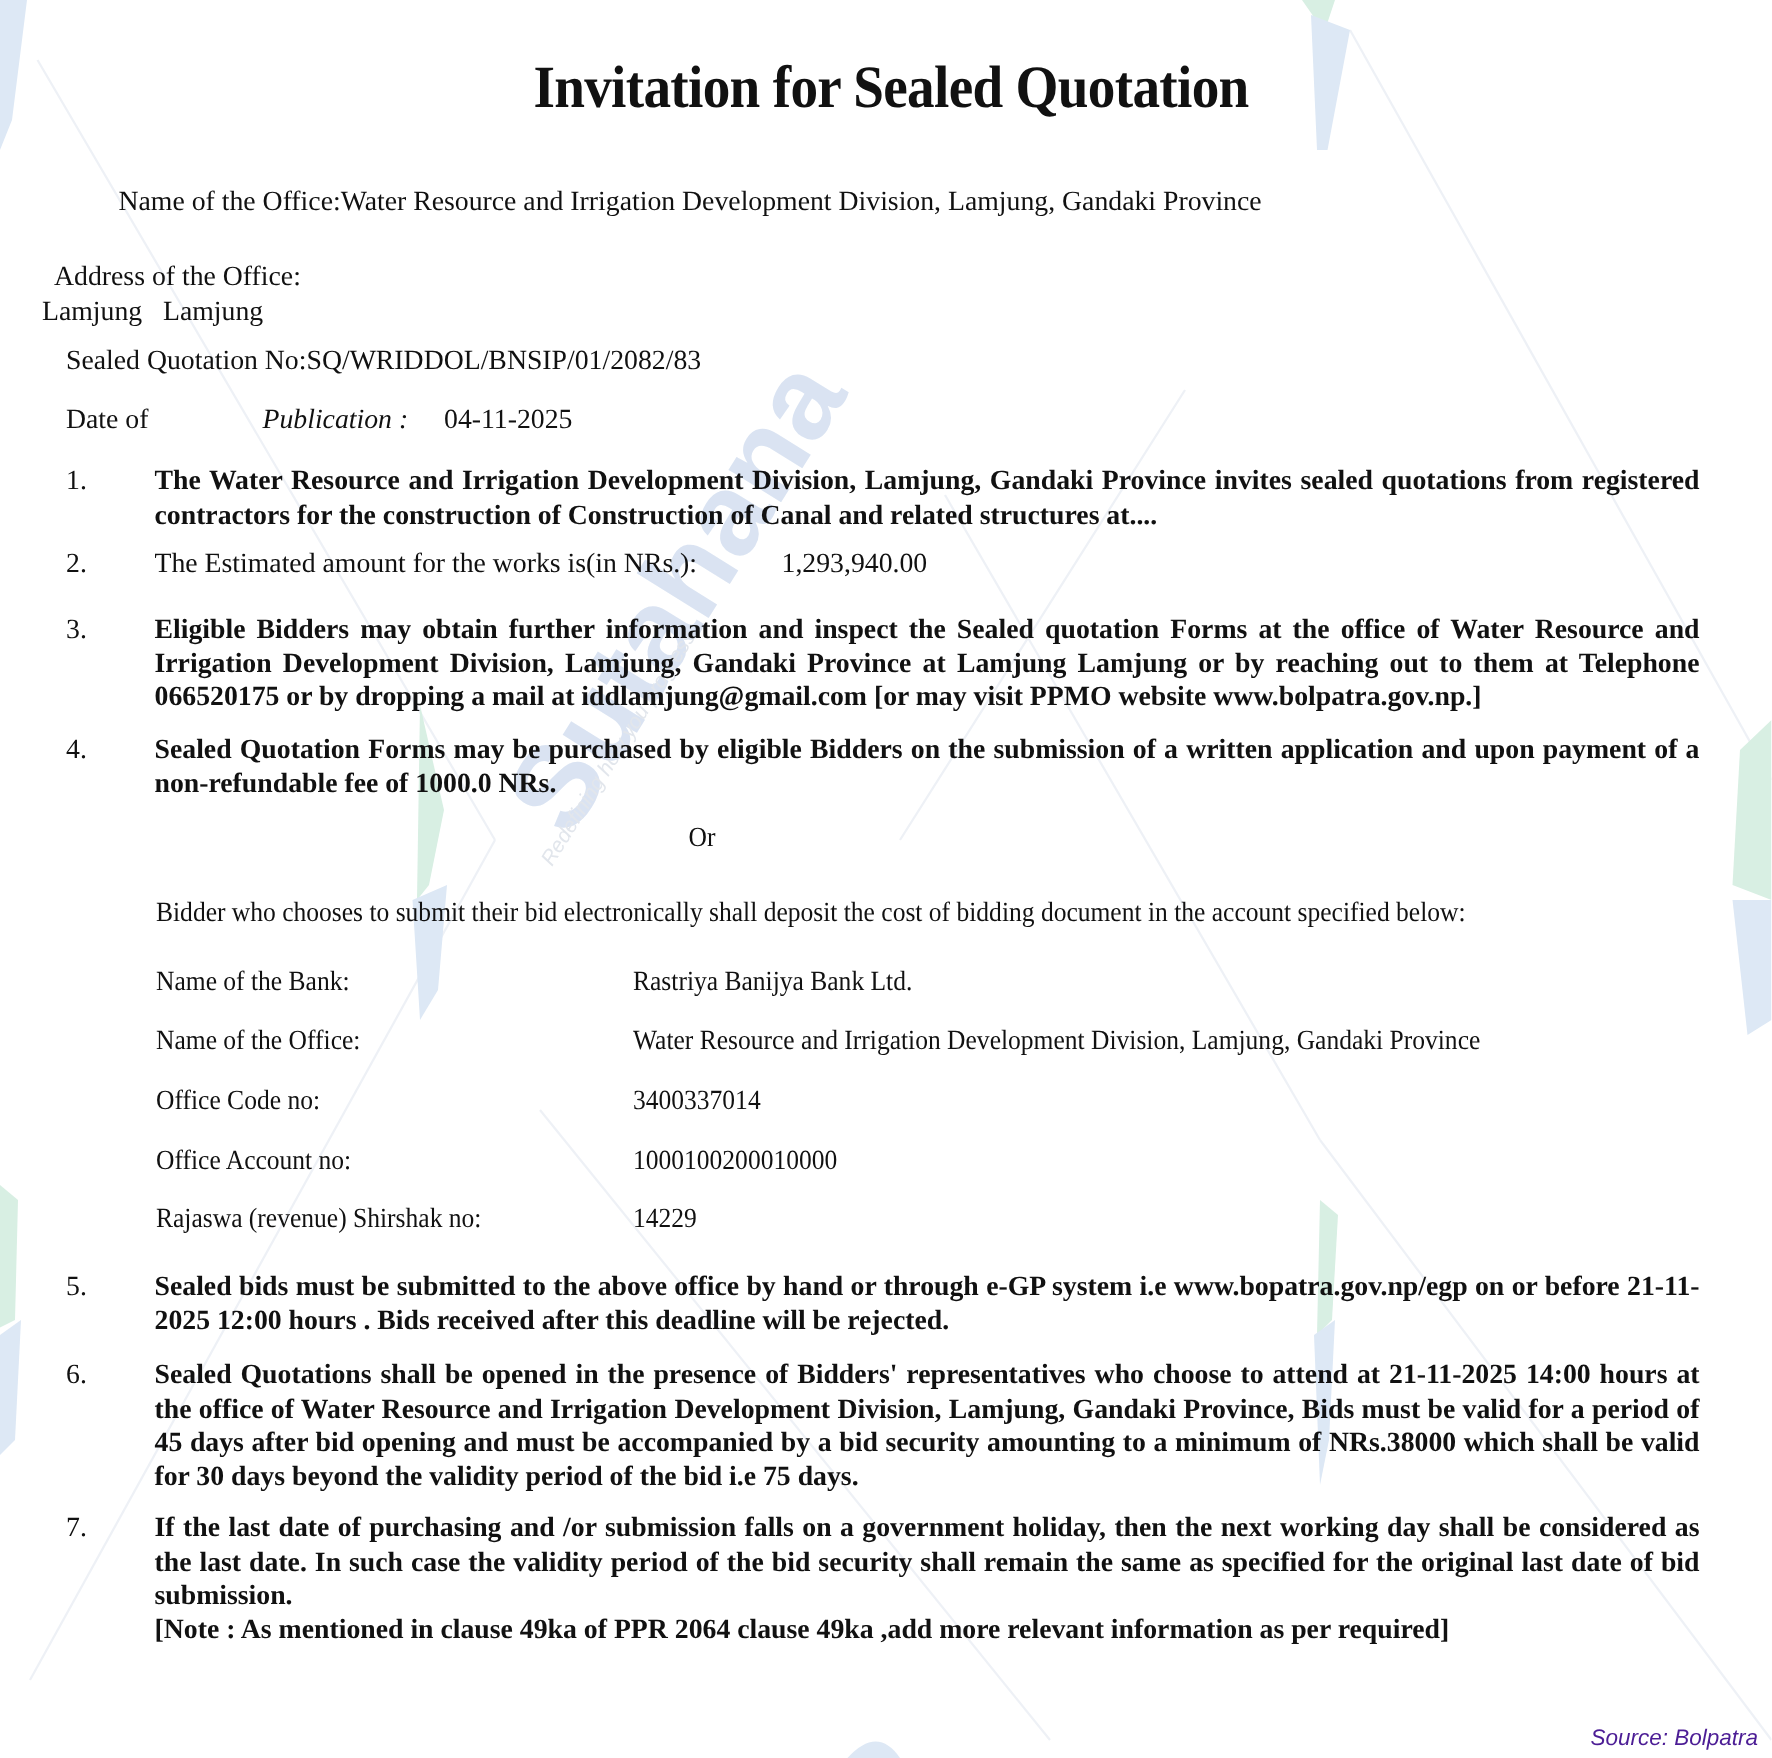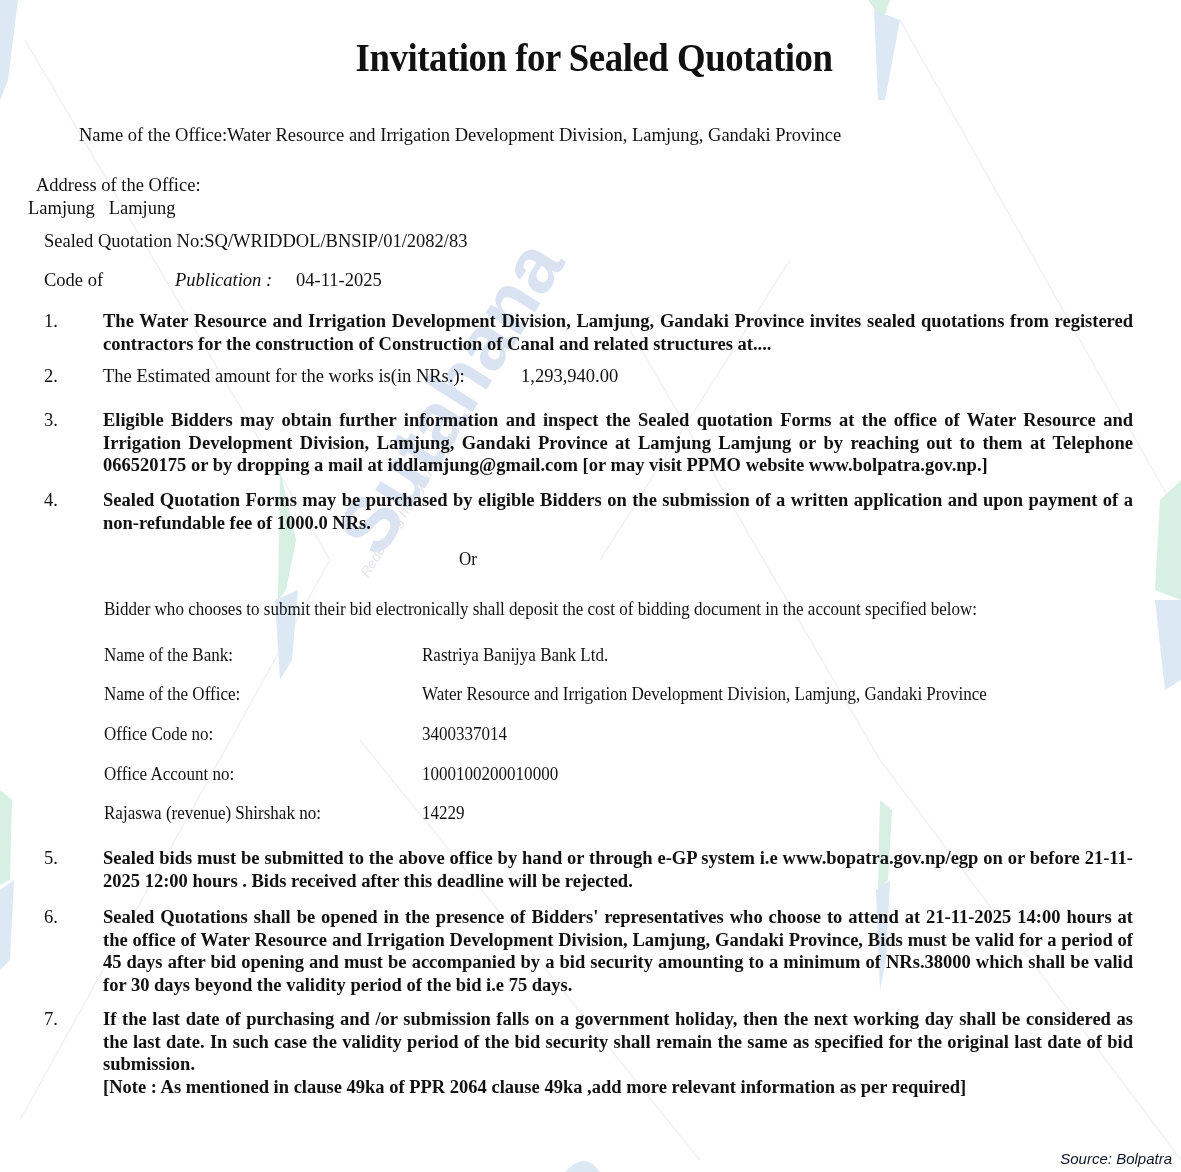--- a/index.html
+++ b/index.html
@@ -81,21 +81,21 @@
       transform-origin: left;
       white-space: nowrap;
     }
     .source {
       position: absolute;
       right: 9px;
       top: 1150px;
       font-family: "Liberation Sans", "DejaVu Sans", sans-serif;
       font-style: italic;
       font-size: 15px;
-      color: #0f172a;
+      color: #4c1d95;
     }
   </style>
 </head>
 <body>
 
 <div class="watermark-layer">
   <svg width="1181" height="1172" viewBox="0 0 1181 1172">
 
     <g stroke="#eef1f6" stroke-width="1.5" fill="none">
       <line x1="25" y1="40" x2="330" y2="560"></line>
@@ -129,21 +129,21 @@
 
   <div class="title">Invitation for Sealed Quotation</div>
 
   <div class="line" style="left:44px; top:124px;margin-left:35px;"><span>Name of the Office:</span><span>Water Resource and Irrigation Development Division, Lamjung, Gandaki Province</span></div>
 
   <div class="line" style="left:36px; top:174px;">Address of the Office:</div>
   <div class="line" style="left:28px; top:197px;">Lamjung   Lamjung</div>
 
   <div class="line" style="left:44px; top:230px;"><span>Sealed Quotation No:</span><span>SQ/WRIDDOL/BNSIP/01/2082/83</span></div>
 
-  <div class="line" style="left:44px; top:269px;">Code of</div>
+  <div class="line" style="left:44px; top:269px;">Date of</div>
   <div class="line" style="left:175px; top:269px;font-style:italic;">Publication :</div>
   <div class="line" style="left:296px; top:269px;">04-11-2025</div>
 
   <div class="item" style="top:310px;">
     <span class="num">1.</span>
     <div class="body">The Water Resource and Irrigation Development Division, Lamjung, Gandaki Province invites sealed quotations from registered contractors for the construction of Construction of Canal and related structures at....</div>
   </div>
 
   <div class="line" style="left:44px; top:365px;">2.</div>
   <div class="line" style="left:103px; top:365px;">The Estimated amount for the works is(in NRs.):</div>

